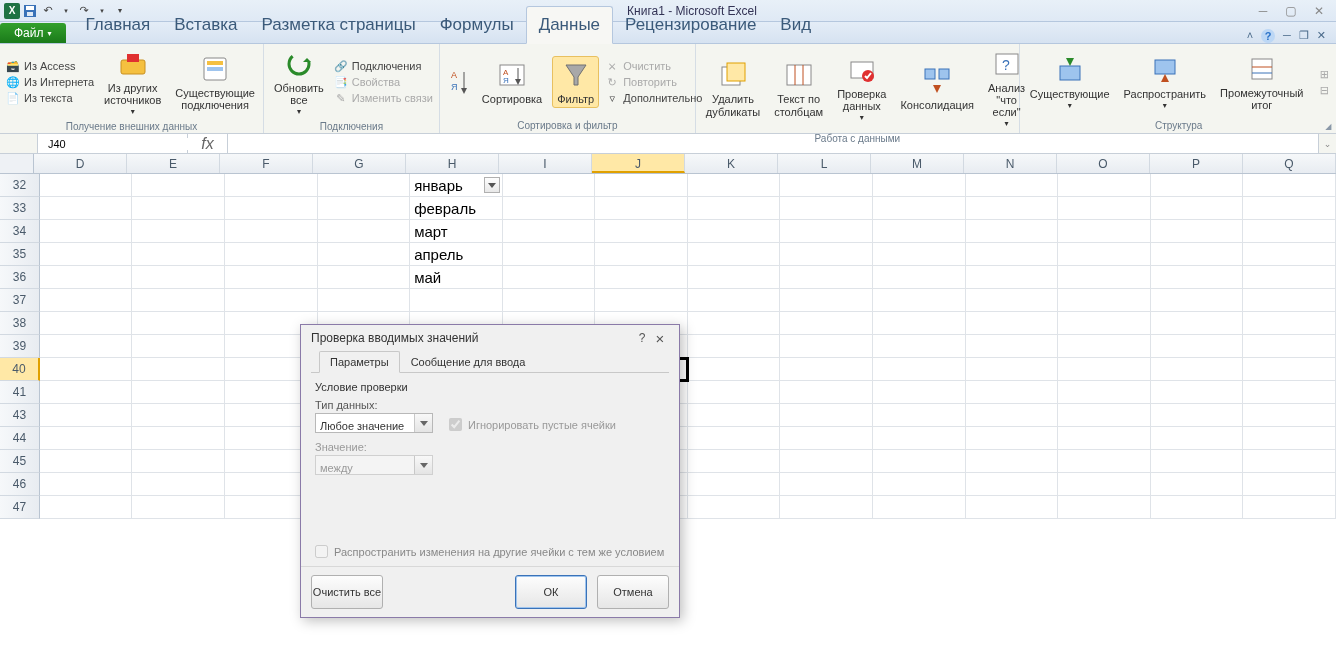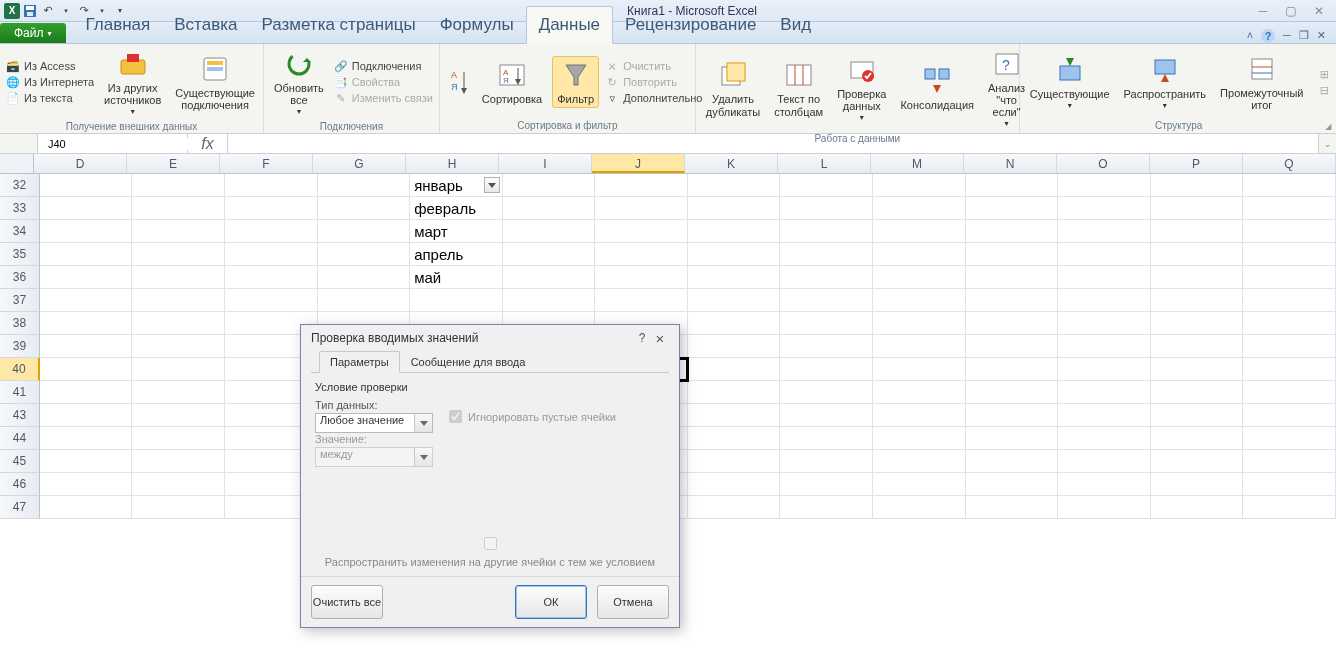--- a/index.html
+++ b/index.html
@@ -69,33 +69,33 @@
   .dialog { position: absolute; left: 300px; top: 324px; width: 380px; background: #f0f0f0; border: 1px solid #8a7aa8; box-shadow: 3px 3px 12px rgba(0,0,0,0.25); z-index: 100; }
   .dlg-title { height: 26px; display: flex; align-items: center; padding: 0 10px; font-size: 12px; color: #333; }
   .dlg-title .spacer { flex: 1; }
   .dlg-title .tbtn { width: 18px; text-align: center; color: #555; }
   .dlg-tabs { display: flex; padding: 0 8px; border-bottom: 1px solid #c8c8c8; margin: 0 10px; }
   .dlg-tab { padding: 4px 10px; font-size: 11px; color: #333; border: 1px solid transparent; border-bottom: none; }
   .dlg-tab.active { background: #f0f0f0; border: 1px solid #c8c8c8; border-bottom: 1px solid #f0f0f0; margin-bottom: -1px; border-radius: 2px 2px 0 0; }
   .dlg-body { padding: 8px 14px; }
   .dlg-body .section { font-size: 11px; color: #333; margin-bottom: 6px; }
   .dlg-body label.small { font-size: 11px; color: #555; display: block; margin-bottom: 2px; }
-  .dlg-body .combo { width: 118px; height: 20px; border: 1px solid #b8b8b8; background: #fff; display: flex; align-items: flex-start; padding-left: 4px; font-size: 11px; position: relative; }
+  .dlg-body .combo { width: 118px; height: 20px; border: 1px solid #b8b8b8; background: #fff; display: flex; align-items: flex-end; padding-left: 4px; font-size: 11px; position: relative; margin-bottom: 8px; }
   .dlg-body .combo.disabled { background: #f4f4f4; color: #999; border-color: #d0d0d0; }
   .dlg-body .combo .cbtn { position: absolute; right: 0; top: 0; width: 18px; height: 100%; border-left: 1px solid #c8c8c8; background: linear-gradient(to bottom,#f8f8f8,#e4e4e4); display: flex; align-items: center; justify-content: center; }
   .dlg-body .combo .cbtn::after { content: ""; border-left: 4px solid transparent; border-right: 4px solid transparent; border-top: 5px solid #666; }
   .dlg-body .row1 { display: flex; align-items: flex-end; gap: 16px; }
   .dlg-body .chk { display: flex; align-items: center; gap: 6px; font-size: 11px; color: #999; }
   .dlg-body .chk input { accent-color: #888; }
   .dlg-footer { border-top: 1px solid #d8d8d8; padding: 8px 10px; display: flex; gap: 10px; align-items: center; }
   .dlg-footer .spacer { flex: 1; }
   .btn { min-width: 72px; height: 34px; background: linear-gradient(to bottom,#fdfdfd,#e6e6e6); border: 1px solid #b0b0b0; border-radius: 3px; font-size: 11px; color: #333; display: flex; align-items: center; justify-content: center; padding: 0 0; }
   .btn.primary { border: 1px solid #3a72b8; box-shadow: inset 0 0 0 1px #9ec4ee; }
 
-  .propag { display: flex; align-items: center; gap: 6px; font-size: 11px; color: #888; margin-top: 70px; flex-direction: column; }
+  .propag { display: flex; align-items: center; gap: 6px; font-size: 11px; color: #888; margin-top: 70px; }
   .propag input { }
 </style>
 </head>
 <body>
 
 <div class="titlebar">
   <div class="qat">
     <div class="qat-icon">
         <div class="excel-logo">X</div>
       </div>

